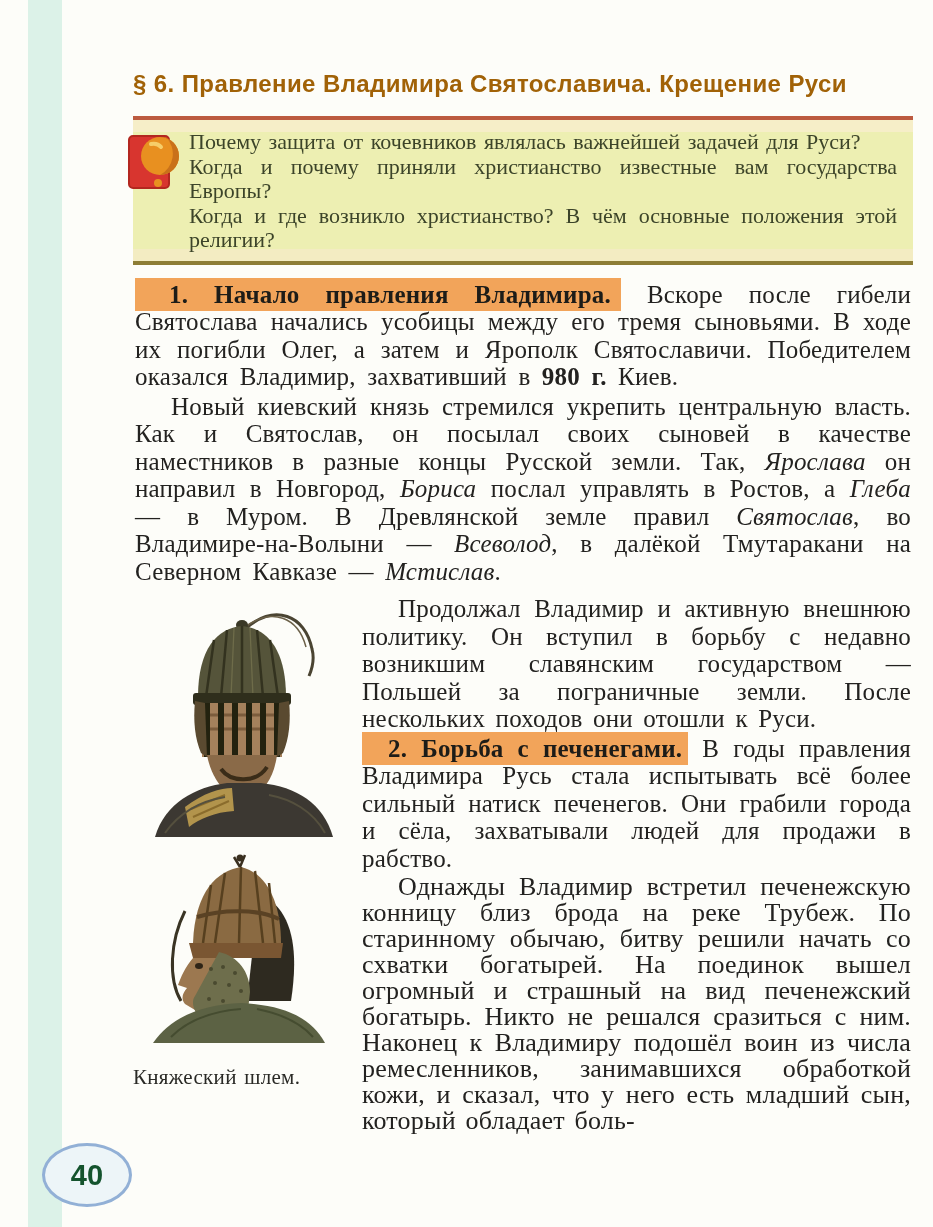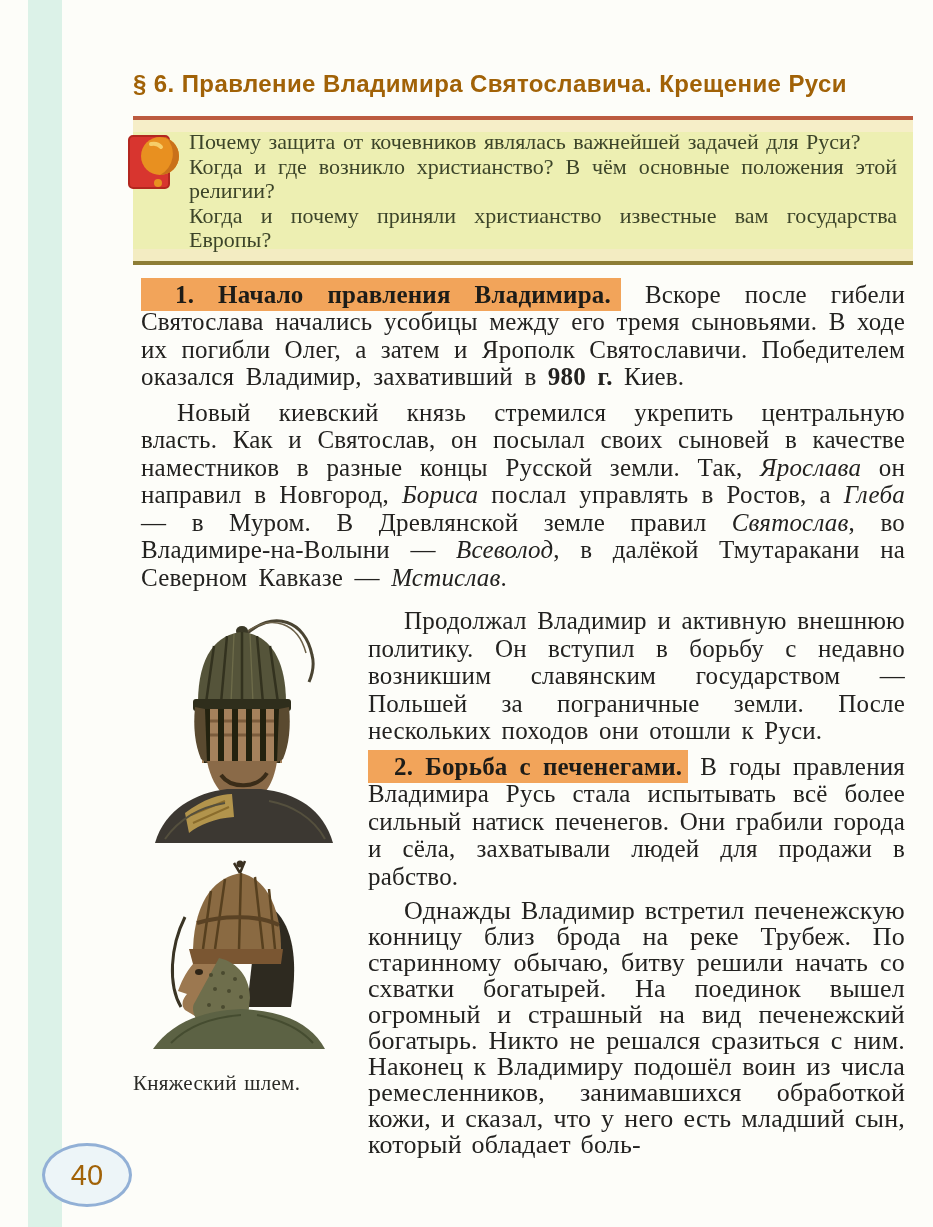--- a/index.html
+++ b/index.html
@@ -18,21 +18,21 @@
   .intro-box{
     position:relative;margin-top:18px;
     border-top:4px solid #bc5b40;border-bottom:4px solid #8d7d36;
     background:linear-gradient(to bottom,#f6eec8 0,#f6eec8 12px,#edefb2 12px,#edefb2 calc(100% - 12px),#f3ecc2 calc(100% - 12px),#f3ecc2 100%);
     padding:10px 16px 8px 56px;
   }
   .q-icon{position:absolute;left:-6px;top:8px;width:56px;height:76px;}
   .q{margin:0;font-size:22px;line-height:24.5px;color:#3c4429;text-align:justify;word-spacing:2px;}
   .body-flow{margin-top:16px;}
   .para{
-    margin:8px;font-size:25px;line-height:27.5px;text-align:justify;
+    margin:2px;font-size:25px;line-height:27.5px;text-align:justify;
     text-indent:36px;word-spacing:5px;letter-spacing:.2px;
   }
   .para.lead{text-indent:0;}
   .seg-hb{font-weight:bold;background:#f2a45a;padding:3px 10px 3px 34px;color:#1d1c18;}
   .col-right .seg-hb{padding-left:26px;padding-right:6px;}
   .seg-b{font-weight:bold;}
   .seg-i{font-style:italic;}
   .columns{display:flex;margin-top:8px;}
   .col-left{width:227px;flex:0 0 227px;}
   .col-right{flex:1;min-width:0;}
@@ -42,21 +42,21 @@
   .fig1{margin:4px 0 0 2px;}
   .fig2{margin:10px 0 0 8px;}
   .caption{
     margin-top:18px;text-align:left;font-size:21px;color:#2a2a26;
     letter-spacing:.3px;word-spacing:2px;
   }
   .page-badge{
     position:absolute;left:42px;top:1143px;width:84px;height:58px;
     border:3px solid #92b0d6;border-radius:50%;background:#edf5f8;
     display:flex;align-items:center;justify-content:center;
-    font-family:"Liberation Sans", sans-serif;font-weight:normal;font-size:29px;color:#a16207;
+    font-family:"Liberation Sans", sans-serif;font-weight:bold;font-size:29px;color:#14532d;
   }
 </style>
 </head>
 <body>
 
 <div class="page">
   <div class="edge-band"></div>
 
   <div class="content">
 
@@ -67,22 +67,22 @@
         <svg width="56" height="76" viewBox="0 0 56 76">
           <rect x="2" y="8" width="40" height="52" rx="4" fill="#d8352f"></rect>
           <rect x="2" y="8" width="40" height="52" rx="4" fill="none" stroke="#b3271f" stroke-width="2"></rect>
           <circle cx="33" cy="28" r="19" fill="#e89020"></circle>
           <path d="M33,9 a19,19 0 0 1 0,38 a24,24 0 0 0 6-38 Z" fill="#c9711a"></path>
           <path d="M24,16 a9,7 0 0 1 10,3" stroke="#f6ce6a" stroke-width="4" fill="none" stroke-linecap="round"></path>
           <circle cx="31" cy="55" r="4" fill="#e89020"></circle>
         </svg>
       </div>
       <p class="q">Почему защита от кочевников являлась важнейшей задачей для Руси?</p>
+      <p class="q">Когда и почему приняли христианство известные вам государства Европы?</p>
       <p class="q">Когда и где возникло христианство? В чём основные положения этой религии?</p>
-      <p class="q">Когда и почему приняли христианство известные вам государства Европы?</p>
     </div>
 
     <div class="body-flow">
       <p class="para lead"><span class="seg-hb">1. Начало правления Владимира.</span><span> Вскоре после гибели Святослава начались усобицы между его тремя сыновьями. В ходе их погибли Олег, а затем и Ярополк Святославичи. Победителем оказался Владимир, захвативший в </span><span class="seg-b">980 г.</span><span> Киев.</span></p>
       <p class="para"><span>Новый киевский князь стремился укрепить центральную власть. Как и Святослав, он посылал своих сыновей в качестве наместников в разные концы Русской земли. Так, </span><span class="seg-i">Ярослава</span><span> он направил в Новгород, </span><span class="seg-i">Бориса</span><span> послал управлять в Ростов, а </span><span class="seg-i">Глеба</span><span> — в Муром. В Древлянской земле правил </span><span class="seg-i">Святослав</span><span>, во Владимире-на-Волыни — </span><span class="seg-i">Всеволод</span><span>, в далёкой Тмутаракани на Северном Кавказе — </span><span class="seg-i">Мстислав</span><span>.</span></p>
 
       <div class="columns">
         <div class="col-left">
 
           <figure class="fig1">

